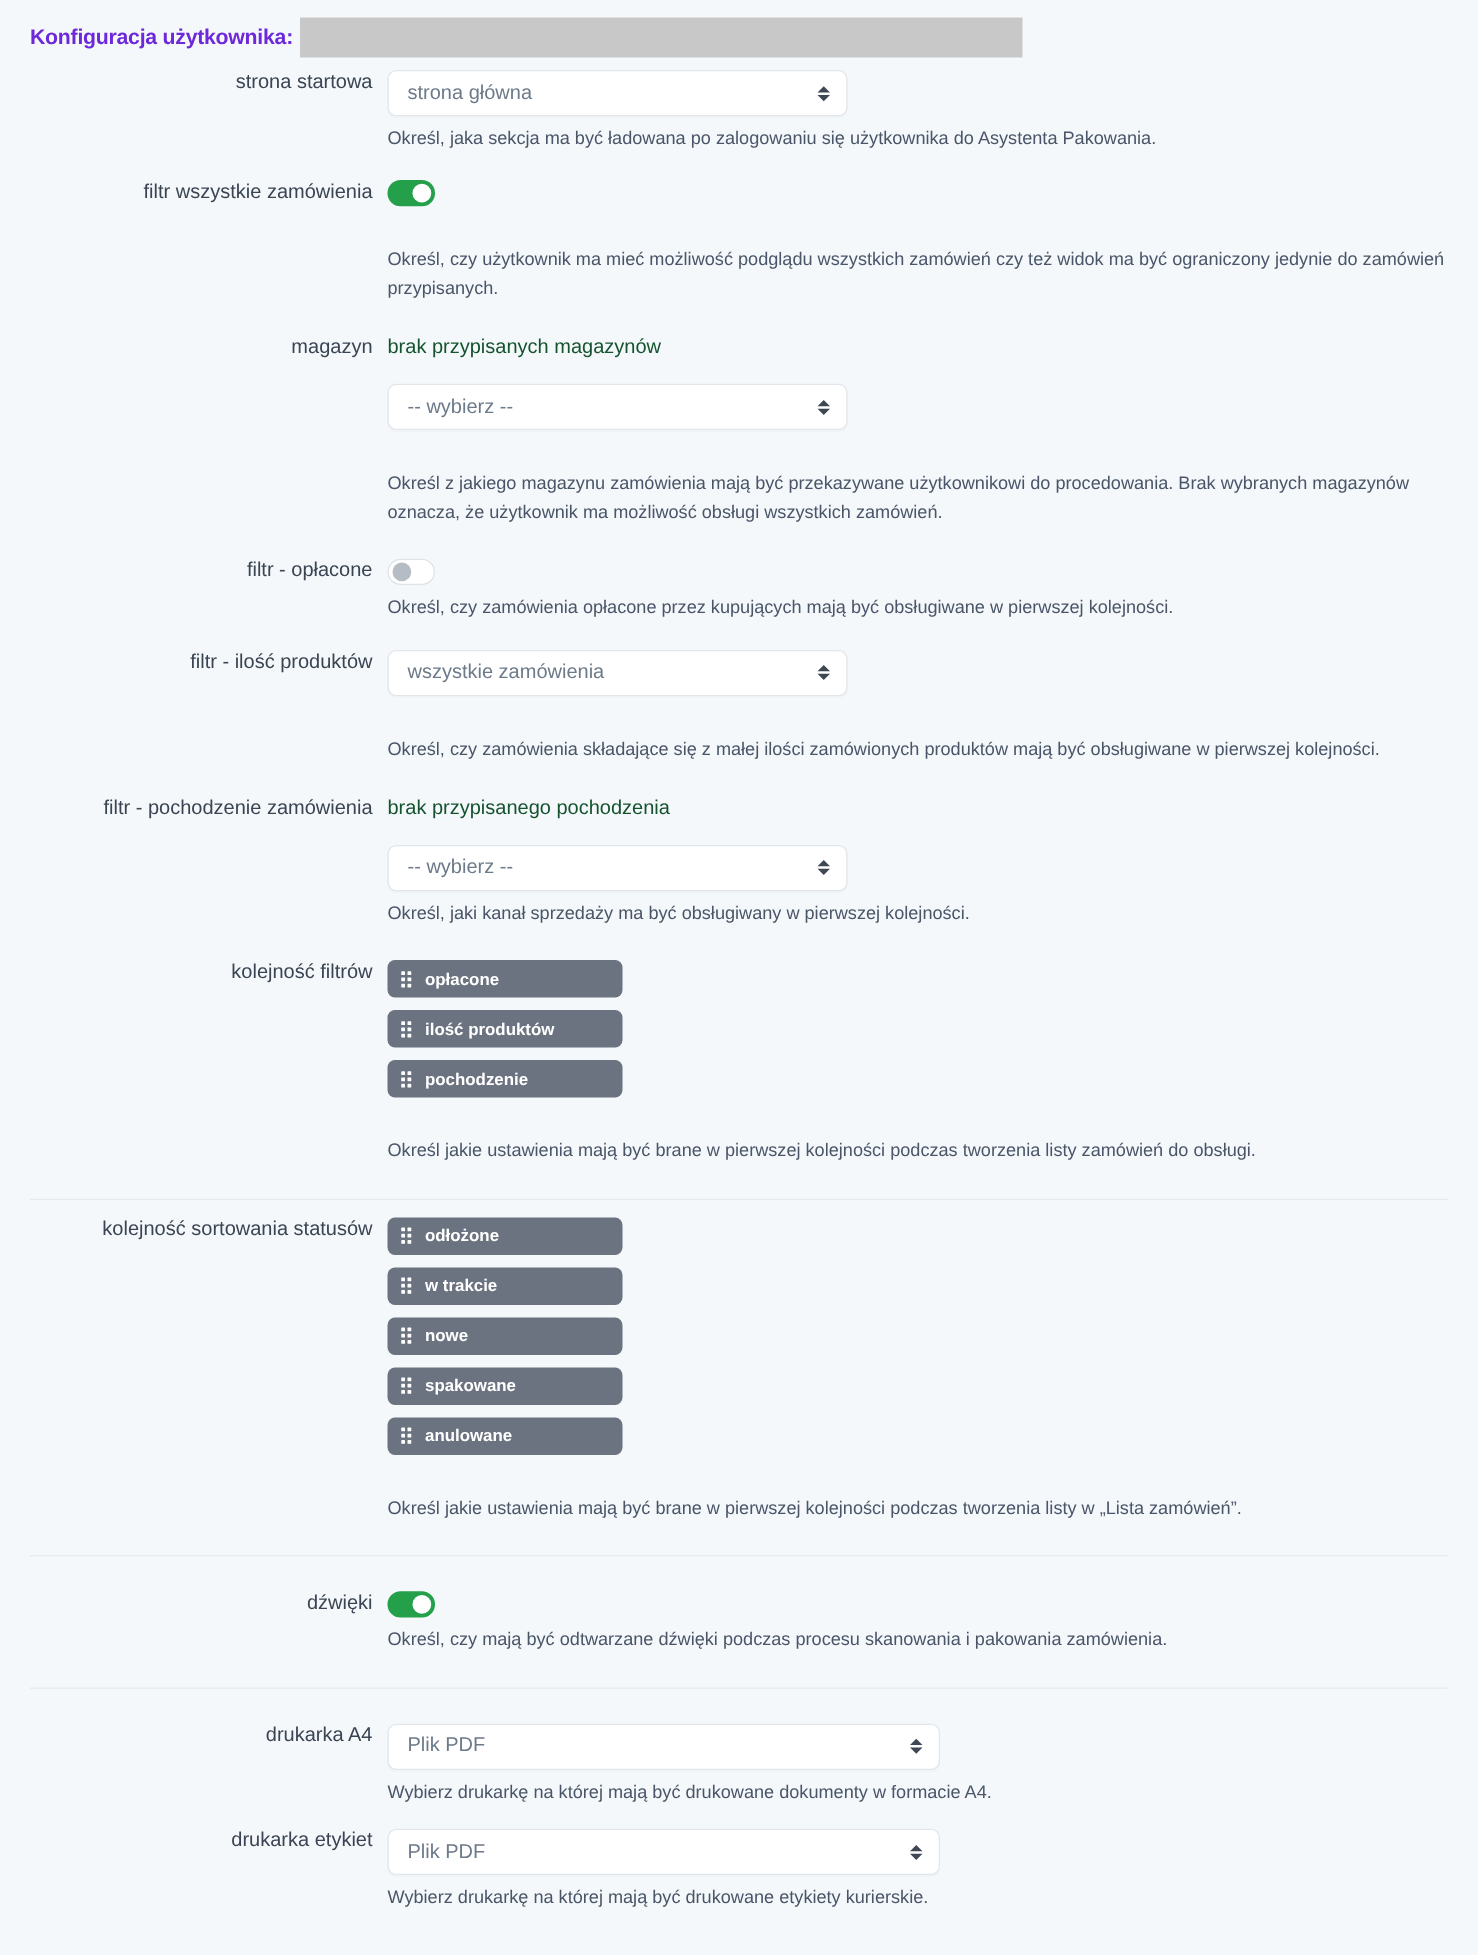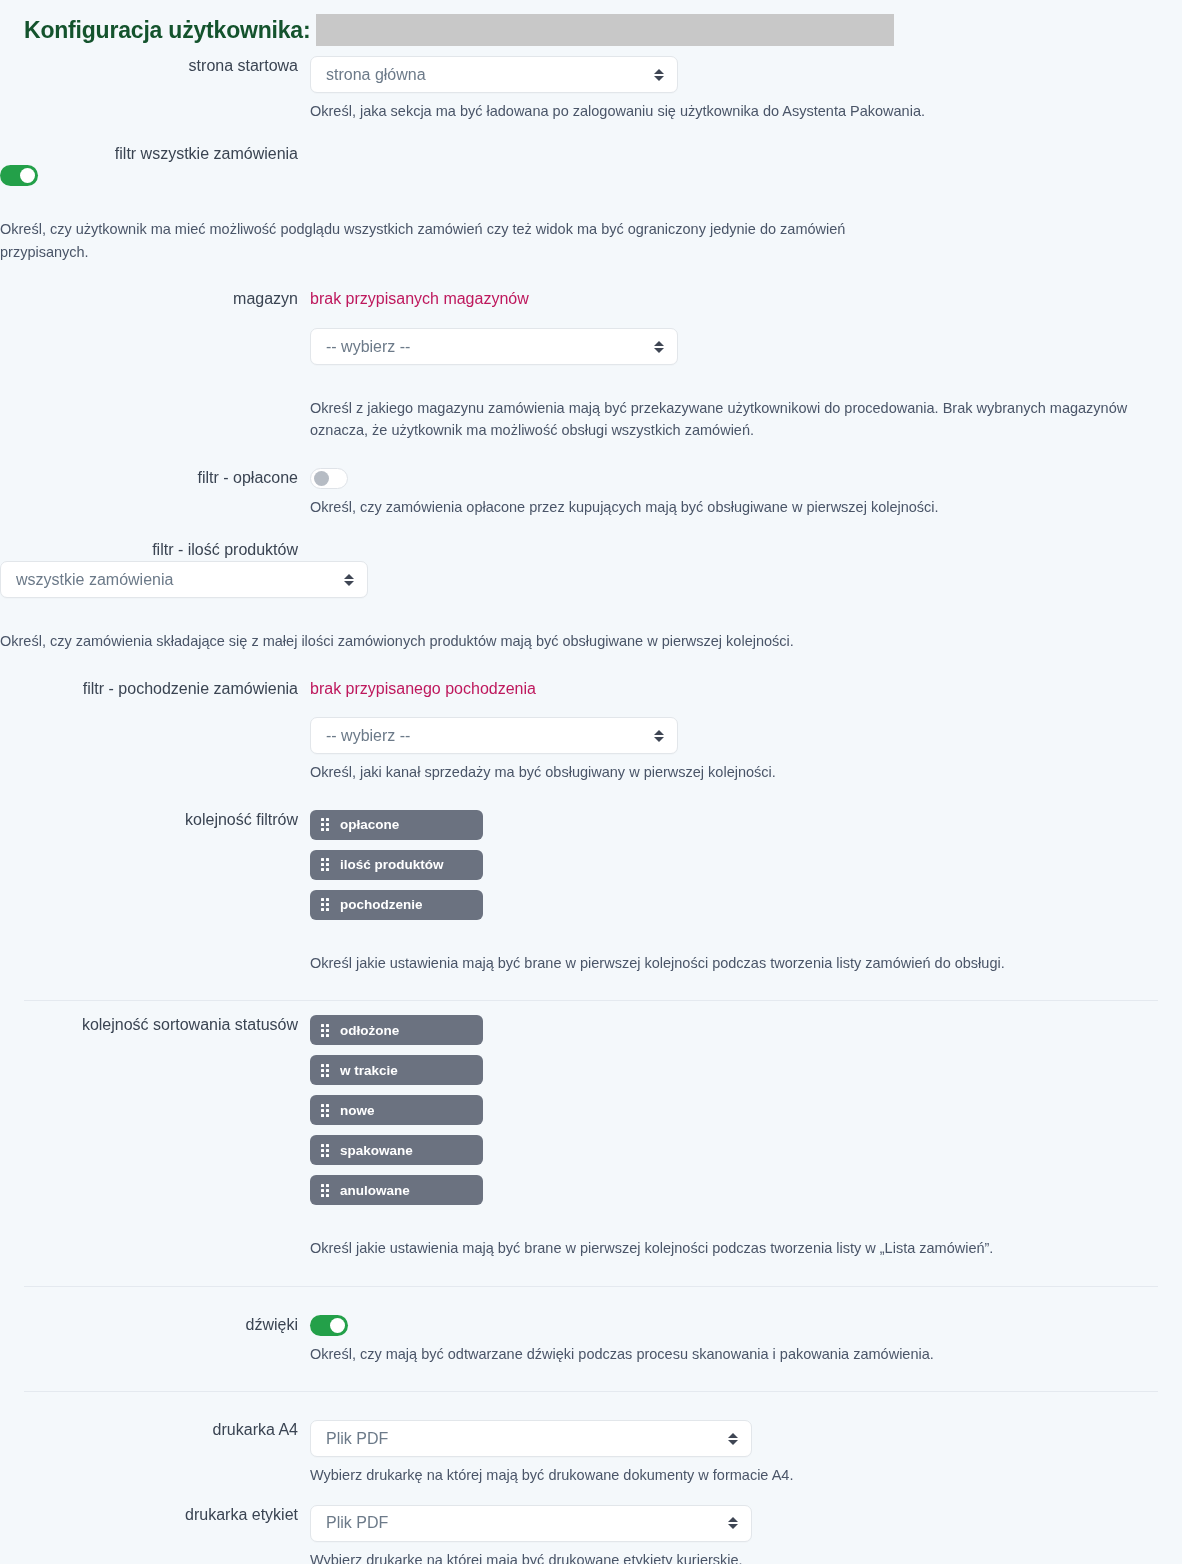--- a/index.html
+++ b/index.html
@@ -18,23 +18,23 @@
     position: relative;
   }
 
   
   .page-header {
     display: flex;
     align-items: center;
     padding: 14px 0 10px 24px;
   }
   .page-title {
-    font-size: 23px;
+    font-size: 17px;
     font-weight: bold;
-    color: #14532d;
+    color: #6d28d9;
     letter-spacing: -0.2px;
     white-space: nowrap;
   }
   .redaction-bar {
     height: 32px;
     width: 578px;
     background: #c8c8c8;
     margin-left: 6px;
   }
 
@@ -104,21 +104,21 @@
     color: #4a5568;
     line-height: 1.55;
     margin-top: 7px;
     max-width: 860px;
   }
   .help.wide { max-width: 862px; margin-top: 32px; }
 
   
   .plain-value {
     font-size: 16px;
-    color: #be185d;
+    color: #14532d;
     line-height: 1.3;
   }
 
   
   .toggle {
     display: inline-block;
     width: 38px;
     height: 21px;
     border-radius: 11px;
     position: relative;
@@ -135,21 +135,21 @@
     background: #ffffff;
   }
   .toggle.on .knob { right: 3px; background: #ffffff; }
   .toggle.off .knob { left: 3px; background: #b6bcc4; top: 2px; }
 
   
   .chip-list { display: block; }
   .chip {
     display: flex;
     align-items: center;
-    width: 173px;
+    width: 188px;
     height: 30px;
     background: #6b7280;
     border-radius: 6px;
     margin-bottom: 10px;
     padding-left: 11px;
     cursor: grab;
   }
   .chip-label {
     color: #ffffff;
     font-size: 13.5px;
@@ -172,21 +172,21 @@
   }
 
   
   .divider {
     border: none;
     border-top: 1px solid #e4e9ef;
     margin: 0 24px;
   }
   .mt28 { margin-top: 28px; }
   .mt26 { margin-top: 26px; }
-  .mt22 { margin-top: 22px; flex-direction: column; }
+  .mt22 { margin-top: 22px; }
   .mt18 { margin-top: 18px; }
   .mt14 { margin-top: 14px; }
 
   
   .footer {
     display: flex;
     justify-content: center;
     gap: 8px;
     padding: 52px 0 40px 0;
   }

